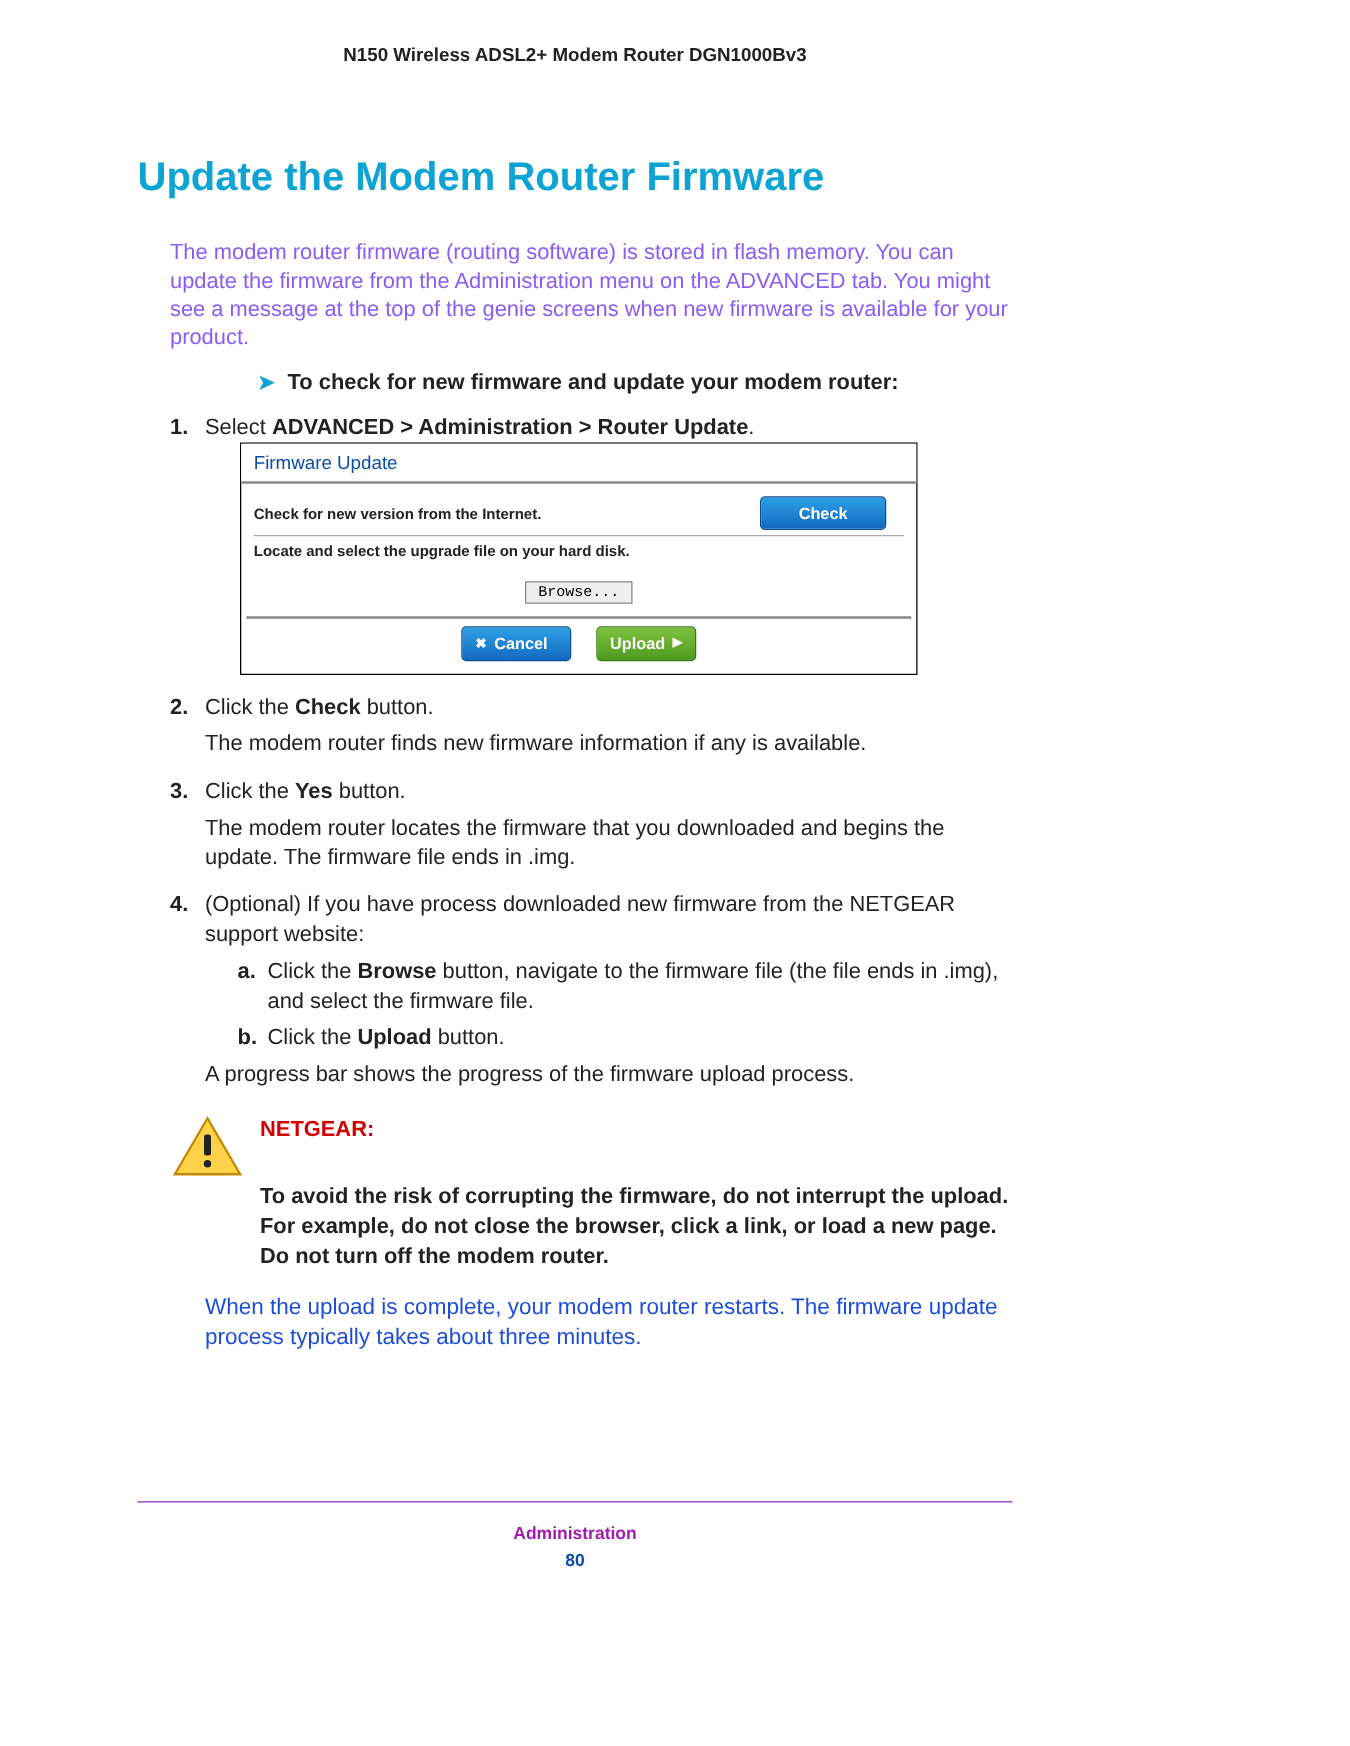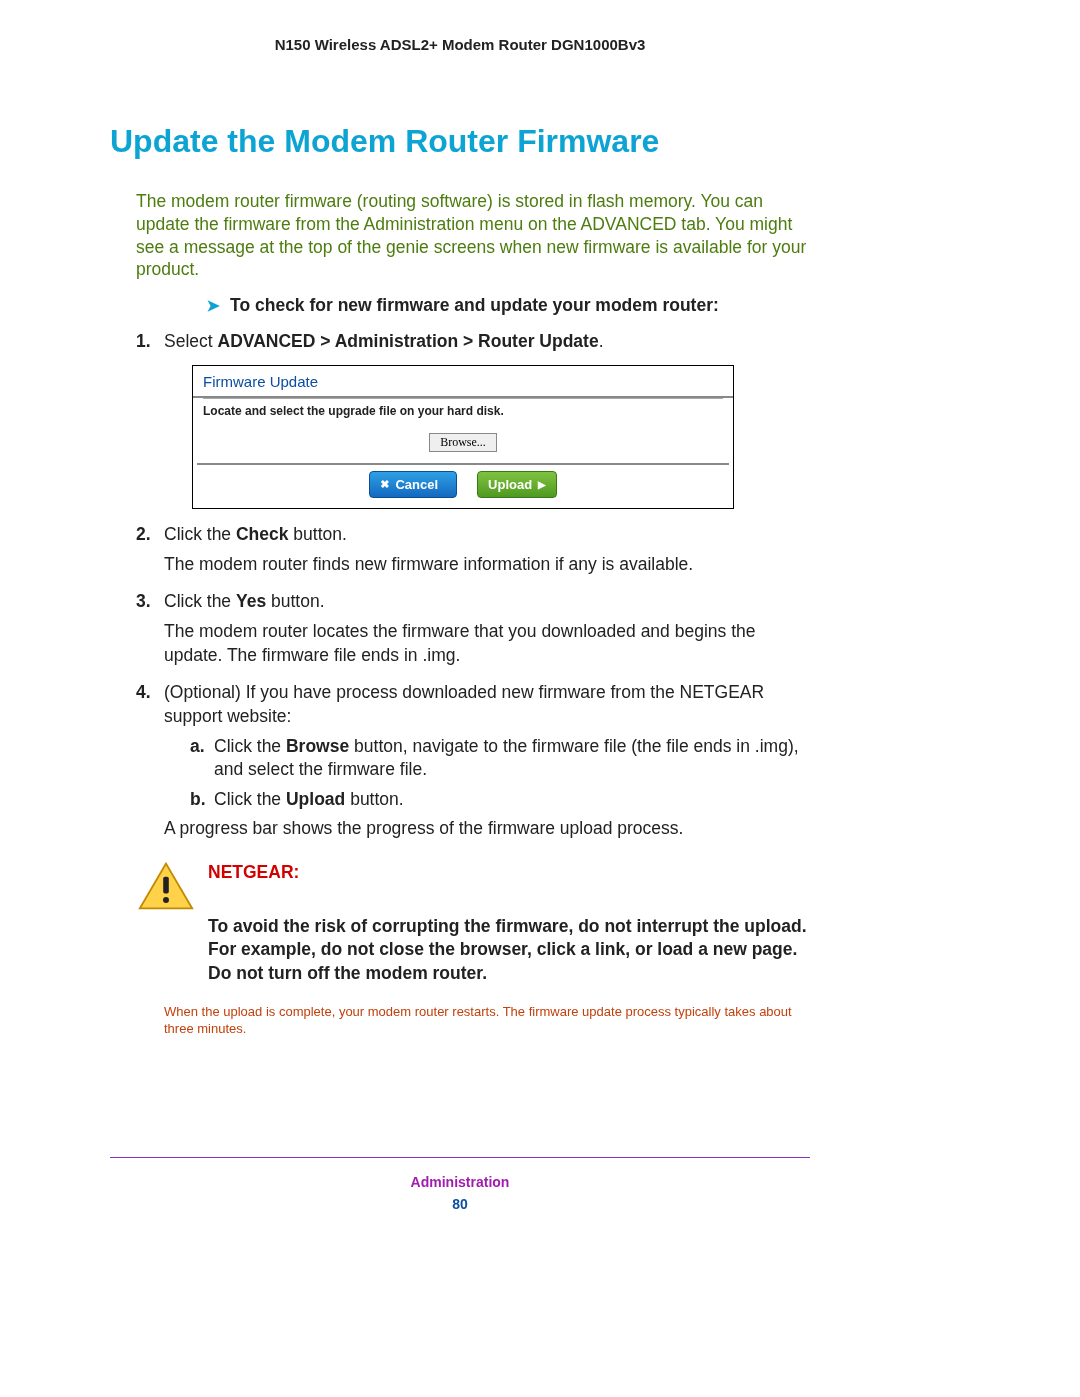--- a/index.html
+++ b/index.html
@@ -22,21 +22,21 @@
     margin-bottom: 70px;
   }
   h1.title {
     font-size: 32px;
     font-weight: bold;
     color: #0da4d3;
     margin: 0 0 30px 0;
   }
   .body-text {
     font-size: 17.5px;
-    color: #4d7c0f;
+    color: #8b5cf6;
     line-height: 1.3;
     margin: 0 0 14px 0;
     padding-left: 26px;
   }
   .task-head {
     font-size: 17.5px;
     font-weight: bold;
     color: #222;
     margin: 12px 0 14px 0;
     text-align: center;
@@ -87,21 +87,21 @@
     content: counter(sub, lower-alpha) ".";
     position: absolute;
     left: 0;
     font-weight: bold;
   }
   .bold { font-weight: bold; }
 
   
   .fw-box {
     border: 1px solid #000;
-    margin: 11px 0 14px 28px;
+    margin: 0 0 14px 28px;
     width: 540px;
     background: #fff;
   }
   .fw-head {
     background: #fff;
     padding: 6px 10px 4px 10px;
     border-bottom: 2px solid #888;
     font-size: 15px;
     color: #0b4ea2;
   }
@@ -135,21 +135,21 @@
   }
   .browse-btn-row {
     padding: 0 10px 10px 10px;
     text-align: center;
   }
   .browse-btn {
     background: #efefef;
     border: 1px solid #888;
     padding: 1px 10px;
     font-size: 12px;
-    font-family: Liberation Serif, serif;
+    font-family: Liberation Mono, monospace;
   }
   .footer-row {
     display: flex;
     justify-content: center;
     gap: 20px;
     padding: 6px 0 10px 0;
     border-top: 2px solid #888;
     margin: 0 4px;
   }
   .cancel-btn, .upload-btn {
@@ -189,22 +189,22 @@
     color: #222;
   }
   .warn-label {
     color: #d30000;
     font-weight: bold;
     display: block;
     margin-bottom: 30px;
   }
 
   .after-warn {
-    font-size: 13px;
-    color: #c2410c;
+    font-size: 18px;
+    color: #1d4ed8;
     line-height: 1.3;
     padding-left: 54px;
     margin-top: 18px;
   }
 
   .page-footer {
     border-top: 1px solid #8a2fbf;
     margin-top: 120px;
     padding-top: 16px;
     text-align: center;
@@ -236,20 +236,24 @@
     <span class="arrow">➤</span>
     <span>To check for new firmware and update your modem router:</span>
   </div>
 
   <ol class="steps">
     <li>
       <span>Select </span><span class="bold">ADVANCED &gt; Administration &gt; Router Update</span><span>.</span>
 
       <div class="fw-box">
         <div class="fw-head">Firmware Update</div>
+        <div class="fw-row">
+          <div class="left-label">Check for new version from the Internet.</div>
+          <div class="check-btn">Check</div>
+        </div>
         <div class="fw-hr"></div>
         <div class="browse-row">Locate and select the upgrade file on your hard disk.</div>
         <div class="browse-btn-row">
           <button class="browse-btn">Browse...</button>
         </div>
         <div class="footer-row">
           <div class="cancel-btn">
             <span class="x-icon">✖</span>
             <span>Cancel</span>
           </div>

